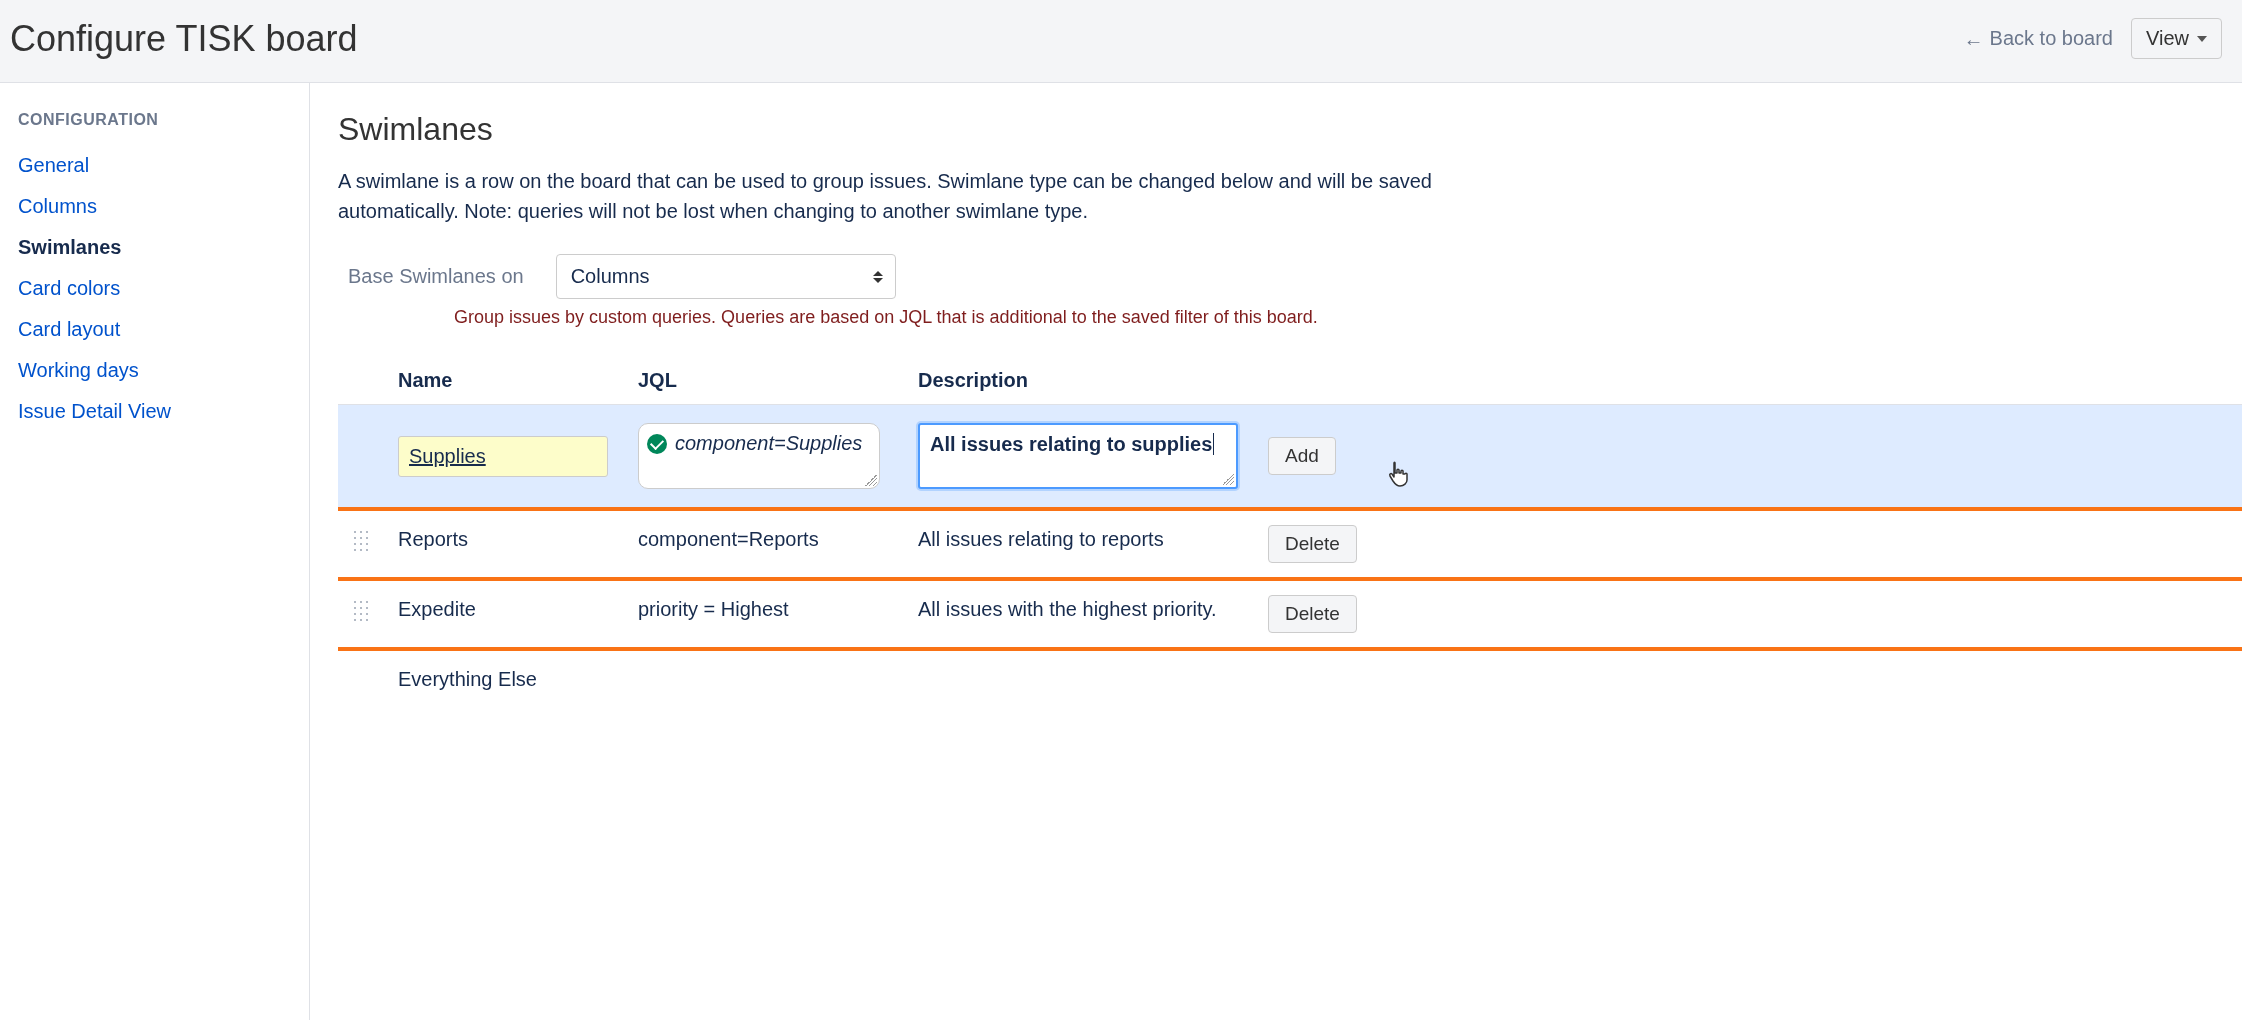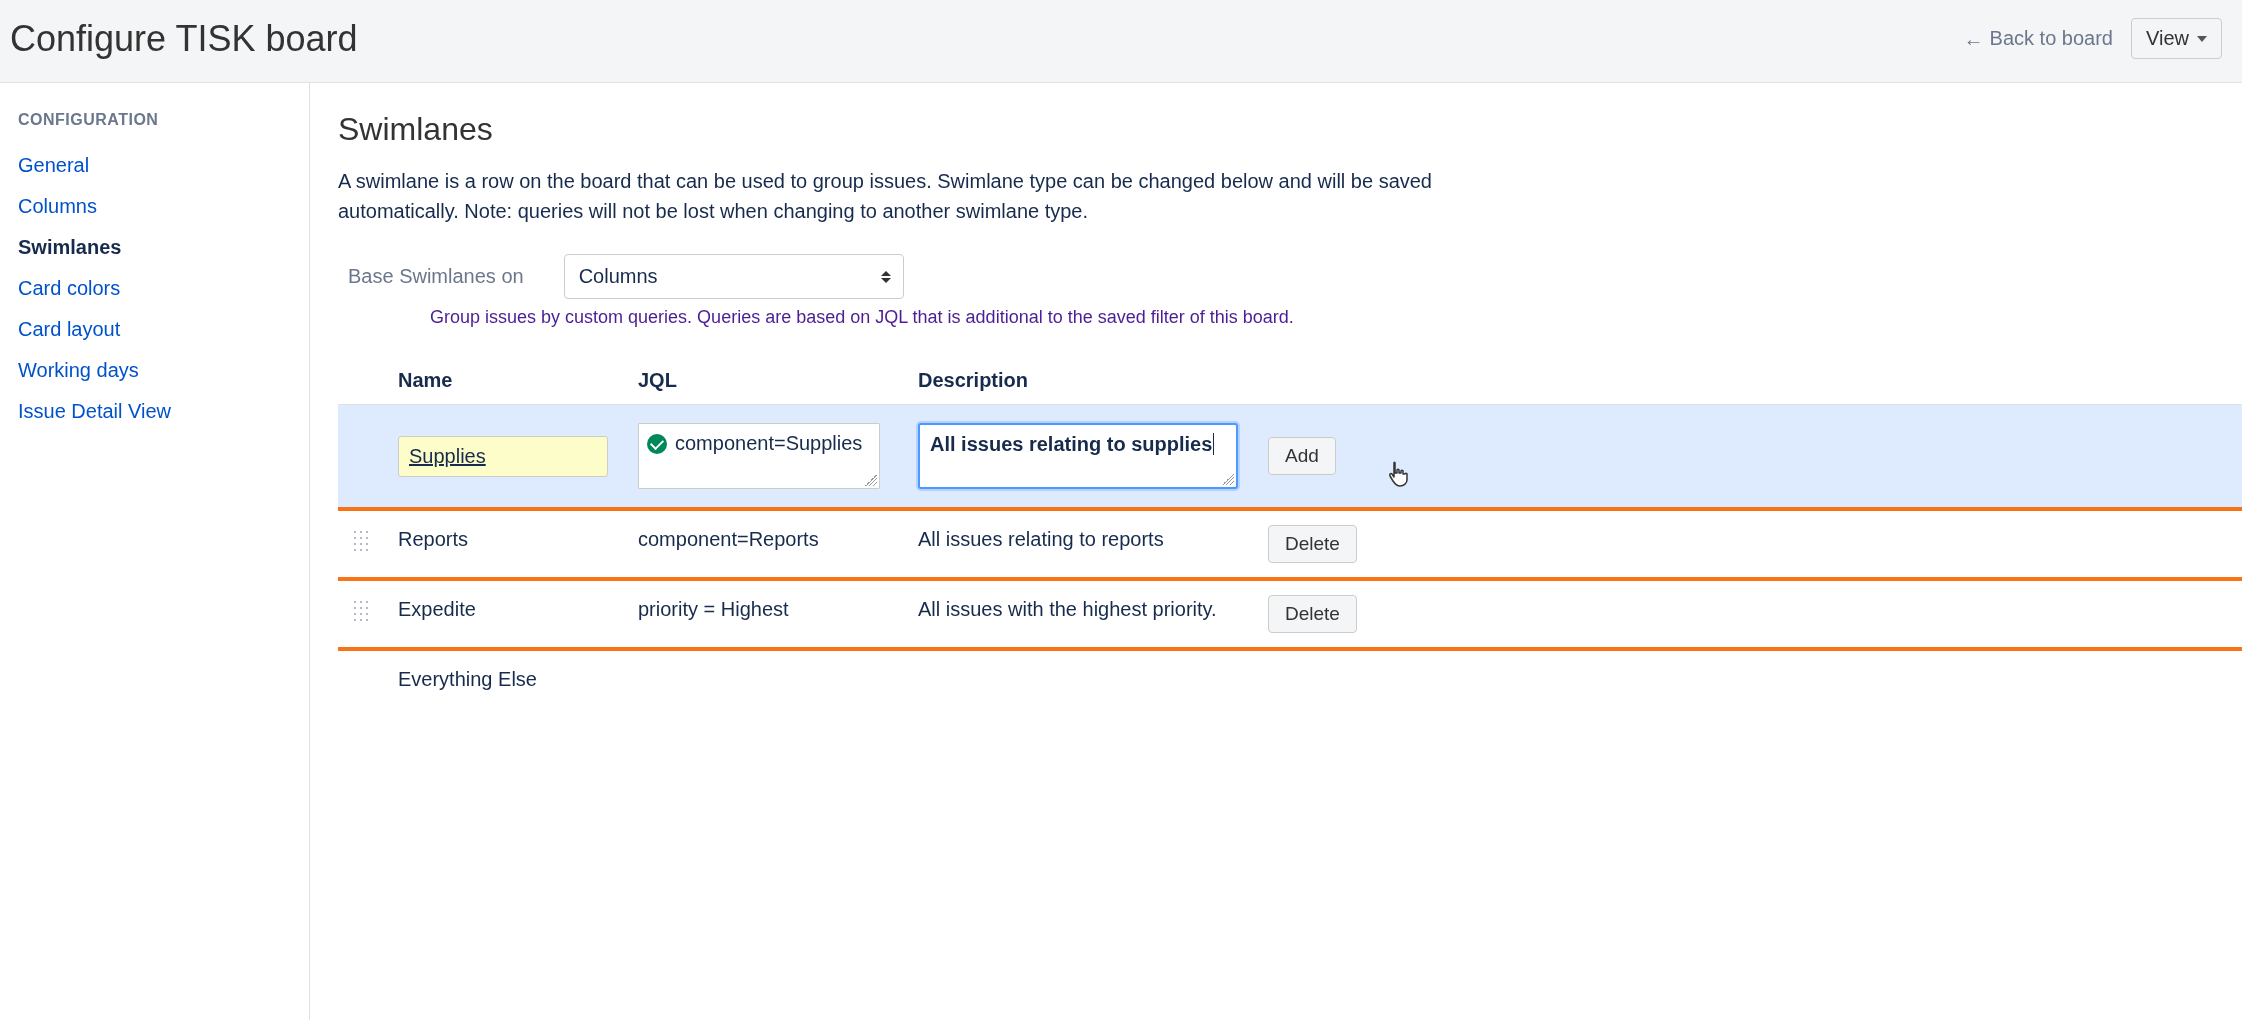--- a/index.html
+++ b/index.html
@@ -106,21 +106,21 @@
     font-size: 20px;
     color: #172B4D;
     line-height: 1.5;
     margin-bottom: 28px;
     max-width: 1200px;
   }
 
   .base-row {
     display: flex;
     align-items: center;
-    gap: 40px;
+    gap: 32px;
     margin-bottom: 8px;
   }
   .base-label {
     font-size: 20px;
     color: #6b778c;
     padding-left: 10px;
   }
   .base-select {
     position: relative;
     border: 1px solid #ccc;
@@ -143,22 +143,22 @@
   .base-select .select-arrows span {
     width: 0; height: 0;
     border-left: 5px solid transparent;
     border-right: 5px solid transparent;
   }
   .base-select .select-arrows .up { border-bottom: 5px solid #333; }
   .base-select .select-arrows .down { border-top: 5px solid #333; }
 
   .base-help {
     font-size: 18px;
-    color: #4c1d95;
-    margin-left: 92px;
+    color: #7f1d1d;
+    margin-left: 116px;
     margin-bottom: 26px;
   }
 
   
   .lanes {
     border-top: 1px solid transparent;
   }
   .lanes-header, .lane-row {
     display: grid;
     grid-template-columns: 56px 240px 280px 350px 140px;
@@ -204,26 +204,27 @@
     font-size: 20px;
     color: #172B4D;
     text-decoration: underline;
   }
 
   .jql-box {
     position: relative;
     width: 242px;
     min-height: 66px;
     border: 1px solid #ccc;
-    border-radius: 1px;
+    border-radius: 10px;
     background: #fff;
     padding: 8px 10px 8px 36px;
     font-size: 20px;
     color: #172B4D;
     resize: both;
+    font-style: italic;
   }
   .jql-box .check-icon {
     position: absolute;
     left: 8px;
     top: 10px;
     width: 20px; height: 20px;
     border-radius: 50%;
     background: #00875a;
     display: flex;
     align-items: center;

